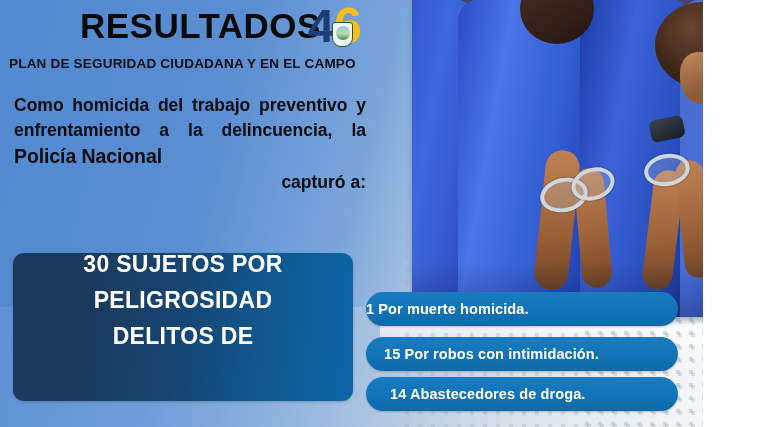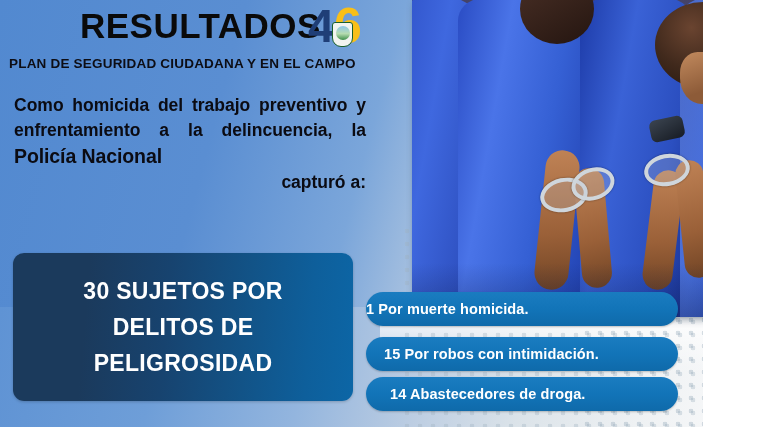--- a/index.html
+++ b/index.html
@@ -183,21 +183,21 @@
         #1b3a5c 0%,
         #1b3a5c 22%,
         #17436f 45%,
         #125387 68%,
         #0e5f9b 86%,
         #0c66a6 100%);
     box-shadow: 0 1px 3px rgba(0,0,0,0.20);
     display: flex;
     flex-direction: column;
     align-items: center;
-    justify-content: center;
+    justify-content: flex-start;
     gap: 13px;
   }
   .dark-box .line {
     color: #ffffff;
     font-size: 23px;
     font-weight: bold;
     letter-spacing: 0.3px;
     line-height: 1;
     text-align: center;
   }
@@ -353,22 +353,22 @@
     </div>
   </div>
 
   <div class="body-text">
     <span>Como homicida del trabajo preventivo y enfrentamiento a la delincuencia, la </span><span class="emph">Policía Nacional</span>
     <div class="lastline">capturó a:</div>
   </div>
 
   <div class="dark-box">
     <div class="line">30 SUJETOS POR</div>
+    <div class="line">PELIGROSIDAD</div>
     <div class="line">DELITOS DE</div>
-    <div class="line">PELIGROSIDAD</div>
   </div>
 
   <div class="pill p1">
     <span>1 Por muerte homicida.</span>
   </div>
   <div class="pill p2">
     <span>15 Por robos con intimidación.</span>
   </div>
   <div class="pill p3">
     <span>14 Abastecedores de droga.</span>

